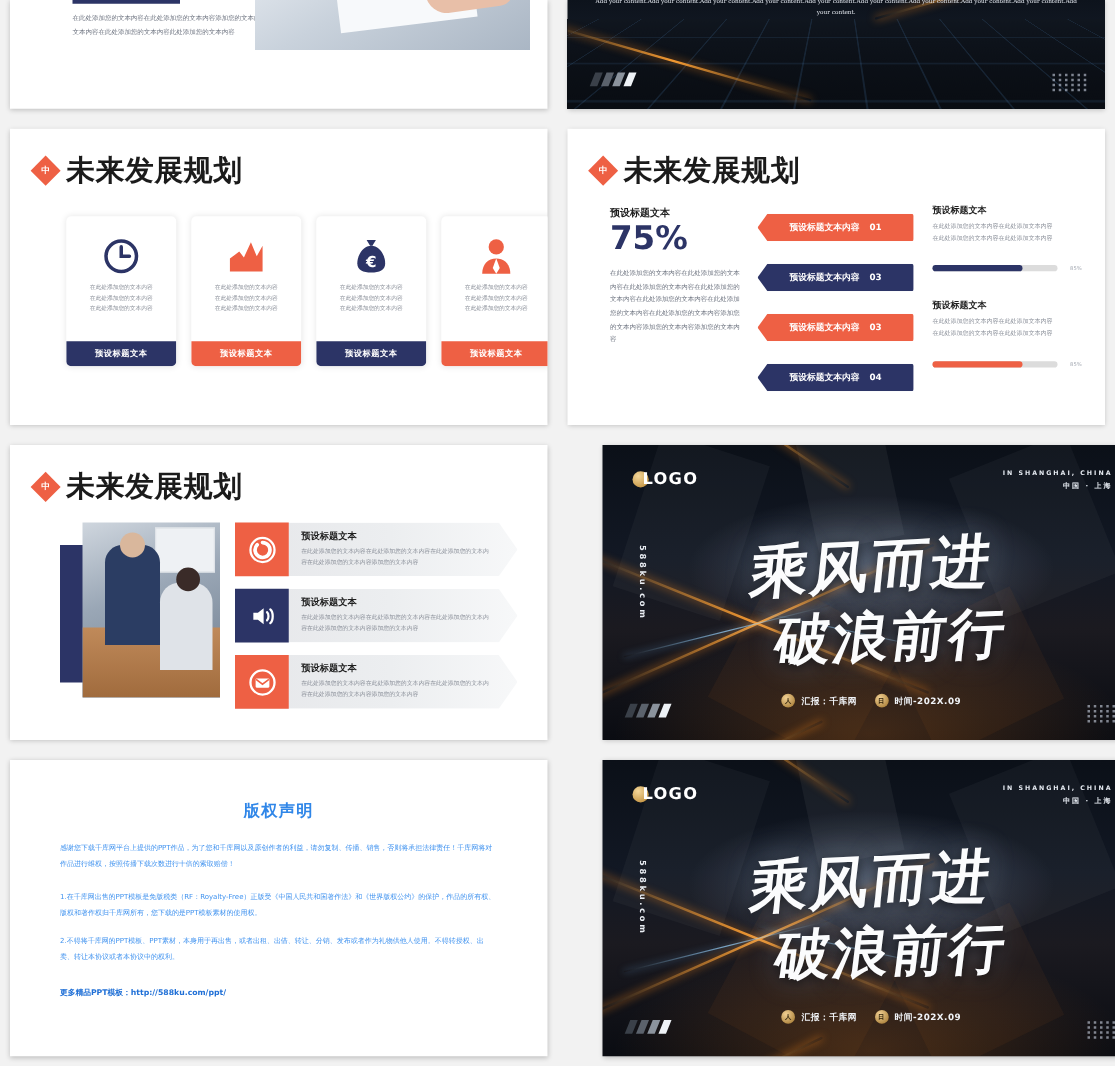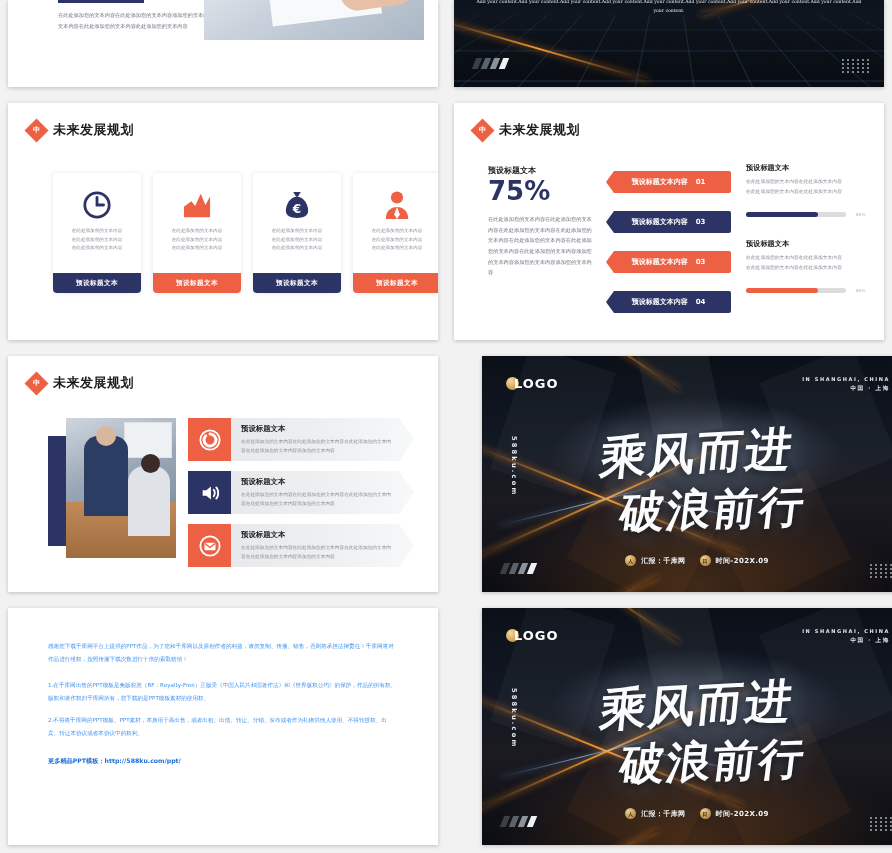--- a/index.html
+++ b/index.html
@@ -26,21 +26,21 @@
   .cell.topcut{padding-top:0;}
 
   
   .slide-title{position:absolute;left:20px;top:18px;display:flex;align-items:center;gap:8px;}
   .diamond{
     width:17px;height:17px;background:#ee6044;transform:rotate(45deg);
     display:flex;align-items:center;justify-content:center;flex:0 0 auto;
   }
   .diamond span{transform:rotate(-45deg);color:#fff;font-size:7px;font-weight:bold;line-height:1;}
   .slide-title h2{
-    margin:0;font-size:13px;font-weight:bold;color:#1b1b1b;letter-spacing:.5px;
+    margin:0;font-size:23px;font-weight:bold;color:#1b1b1b;letter-spacing:.5px;
   }
 
   
   .cards{position:absolute;left:45px;top:70px;display:flex;gap:12px;}
   .card{
     width:88px;height:120px;background:#fff;border-radius:4px;
     box-shadow:0 0 5px rgba(0,0,0,.10);
     display:flex;flex-direction:column;align-items:center;
     padding-top:14px;box-sizing:border-box;overflow:hidden;
   }
@@ -519,20 +519,21 @@
           <i style="background:#5b626c"></i>
           <i style="background:#8b939d"></i>
           <i style="background:#eef2f6"></i>
       </div>
     </div>
   </div>
 
   <div class="cell">
     <div class="slide">
       <div class="d-wrap">
+        <div class="d-title">版权声明</div>
         <p class="d-p">感谢您下载千库网平台上提供的PPT作品，为了您和千库网以及原创作者的利益，请勿复制、传播、销售，否则将承担法律责任！千库网将对作品进行维权，按照传播下载次数进行十倍的索取赔偿！</p>
         <p class="d-p" style="margin-top:14px">1.在千库网出售的PPT模板是免版税类（RF：Royalty-Free）正版受《中国人民共和国著作法》和《世界版权公约》的保护，作品的所有权、版权和著作权归千库网所有，您下载的是PPT模板素材的使用权。</p>
         <p class="d-p">2.不得将千库网的PPT模板、PPT素材，本身用于再出售，或者出租、出借、转让、分销、发布或者作为礼物供他人使用。不得转授权、出卖、转让本协议或者本协议中的权利。</p>
         <div class="d-link">更多精品PPT模板：http://588ku.com/ppt/</div>
       </div>
     </div>
   </div>
 
   <div class="cell">
     <div class="dark">

